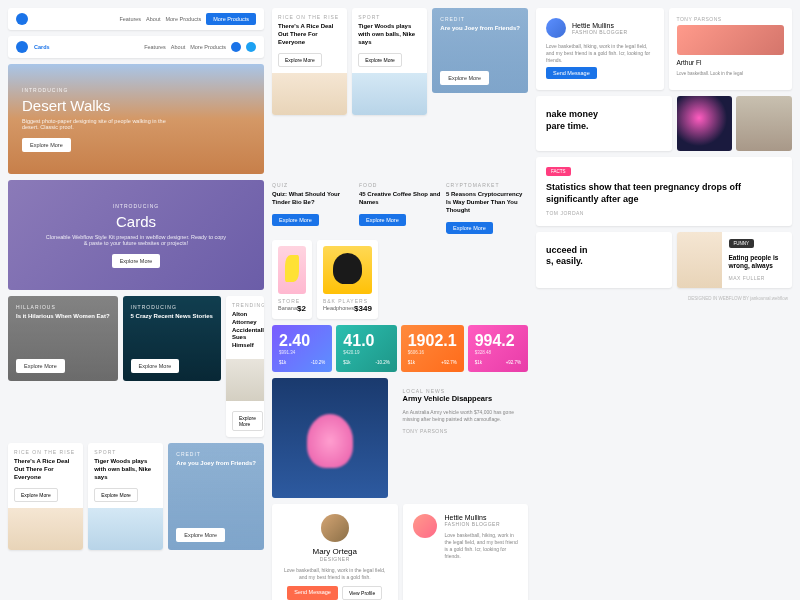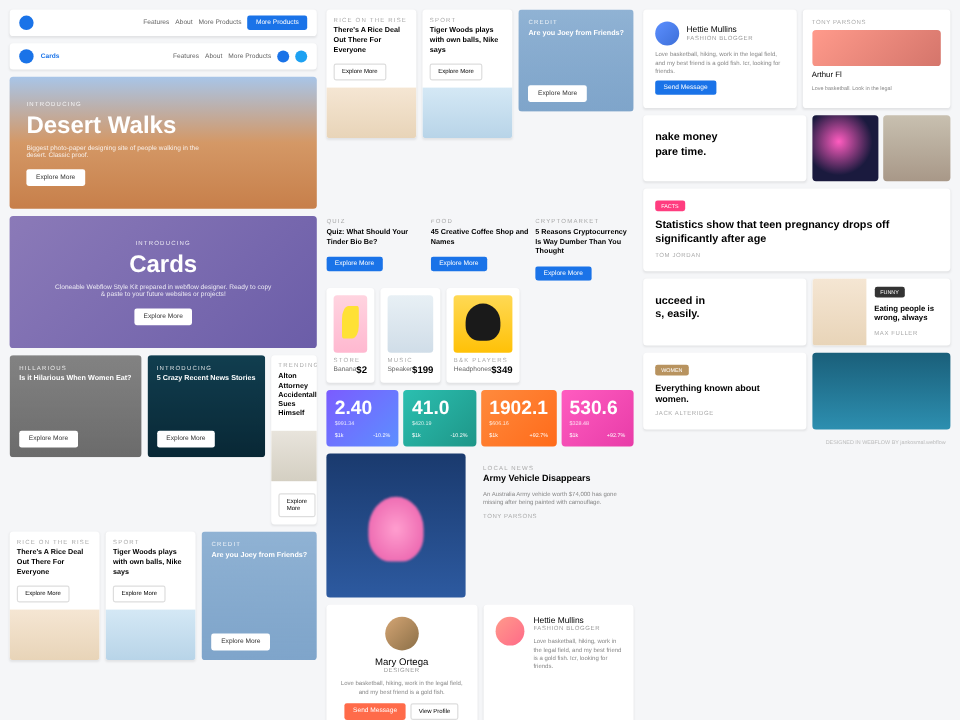--- a/index.html
+++ b/index.html
@@ -10,21 +10,21 @@
 .nav{display:flex;align-items:center;padding:5px 8px;gap:6px;font-size:5.5px}
 .logo{width:12px;height:12px;background:#1a73e8;border-radius:50%}
 .nav-r{margin-left:auto;display:flex;gap:5px;align-items:center;color:#666}
 .btn-p{background:#1a73e8;color:#fff;padding:3px 7px;border-radius:2px;font-size:5.5px}
 .btn-w{background:#fff;color:#333;padding:4px 8px;border-radius:2px;font-size:5.5px;display:inline-block}
 .soc{width:10px;height:10px;border-radius:50%;background:#1a73e8}
 .hero{height:110px;padding:14px;color:#fff;display:flex;flex-direction:column;justify-content:center;border-radius:3px;position:relative;overflow:hidden}
 .hero1{background:linear-gradient(180deg,#a8c5e8 0%,#d49866 50%,#c77f4a 100%)}
 .hero2{background:linear-gradient(135deg,#8b7ab8,#6b5da8)}
 .lbl{font-size:5px;letter-spacing:1px;opacity:.85;text-transform:uppercase}
-.hero h2{font-size:20px;margin:4px 0;font-weight:700}
+.hero h2{font-size:15px;margin:4px 0;font-weight:400}
 .hero p{font-size:5.5px;opacity:.85;margin-bottom:8px;max-width:65%}
 .row3{display:flex;gap:5px}
 .sc{flex:1;background:#fff;border-radius:3px;overflow:hidden;box-shadow:0 1px 2px rgba(0,0,0,.08)}
 .sc-img{height:42px}
 .sc-b{padding:6px}
 .sc-t{font-size:6px;font-weight:600;line-height:1.3;margin:3px 0}
 .sc-btn{font-size:5px;padding:3px 6px;border:1px solid #ddd;display:inline-block;margin-top:4px;border-radius:2px}
 .over{position:relative;height:85px;padding:8px;color:#fff;display:flex;flex-direction:column;justify-content:space-between;border-radius:3px}
 .row2{display:flex;gap:5px}
 .row2>*{flex:1}
@@ -184,28 +184,20 @@
       <div class="prod-img" style="background:linear-gradient(#ffd4e0,#ffb8d0);position:relative">
             <div style="position:absolute;top:20%;left:25%;width:50%;height:55%;background:#ffe135;border-radius:40% 10% 40% 10%"></div>
           </div>
       <div class="lbl" style="color:#999">STORE</div>
       <div class="prod-r">
             <span class="prod-n">Banana</span>
             <span class="prod-p">$2</span>
           </div>
     </div>
     <div class="card prod">
-      <div class="prod-img" style="background:linear-gradient(#e8f0f5,#d0dde8)"></div>
-      <div class="lbl" style="color:#999">MUSIC</div>
-      <div class="prod-r">
-            <span class="prod-n">Speaker</span>
-            <span class="prod-p">$199</span>
-          </div>
-    </div>
-    <div class="card prod">
       <div class="prod-img" style="background:linear-gradient(#ffd954,#ffc107);position:relative">
             <div style="position:absolute;top:15%;left:20%;width:60%;height:65%;background:#1a1a1a;border-radius:50% 50% 40% 40%"></div>
           </div>
       <div class="lbl" style="color:#999">B&amp;K PLAYERS</div>
       <div class="prod-r">
             <span class="prod-n">Headphones</span>
             <span class="prod-p">$349</span>
           </div>
     </div>
   </div>
@@ -228,21 +220,21 @@
     </div>
     <div class="stat" style="background:linear-gradient(135deg,#ff8a3d,#ff6b1a)">
       <div class="stat-n">1902.1</div>
           <div class="stat-s">$606.16</div>
       <div class="stat-b">
             <span>$1k</span>
             <span>+92.7%</span>
           </div>
     </div>
     <div class="stat" style="background:linear-gradient(135deg,#ff5cc0,#e83ca8)">
-      <div class="stat-n">530.6</div>
+      <div class="stat-n">994.2</div>
           <div class="stat-s">$328.48</div>
       <div class="stat-b">
             <span>$1k</span>
             <span>+92.7%</span>
           </div>
     </div>
   </div>
   <div class="row2">
     <div class="jelly"></div>
     <div class="side-art">
@@ -316,23 +308,15 @@
     </div>
     <div class="card" style="display:flex;overflow:hidden">
       <div style="width:45px;background:linear-gradient(#f5e6d3,#e8d4b8)"></div>
       <div class="txt-card" style="flex:1;padding:7px">
         <span class="tag" style="background:#333">FUNNY</span>
         <div class="txt-h" style="font-size:6.5px">Eating people is wrong, always</div>
         <div class="txt-a">MAX FULLER</div>
       </div>
     </div>
   </div>
-  <div class="row2">
-    <div class="card txt-card">
-      <span class="tag" style="background:#b8935f">WOMEN</span>
-      <div class="txt-h" style="font-size:7.5px">Everything known about women.</div>
-      <div class="txt-a">JACK ALTERIDGE</div>
-    </div>
-    <div class="img-only" style="height:auto;background:linear-gradient(#1a5f7a,#2d8fb0)"></div>
-  </div>
   <div style="text-align:right;font-size:4.5px;color:#bbb;padding:2px 4px">DESIGNED IN WEBFLOW BY jankosmal.webflow</div>
 </div>
 </div>
 
 </body></html>

